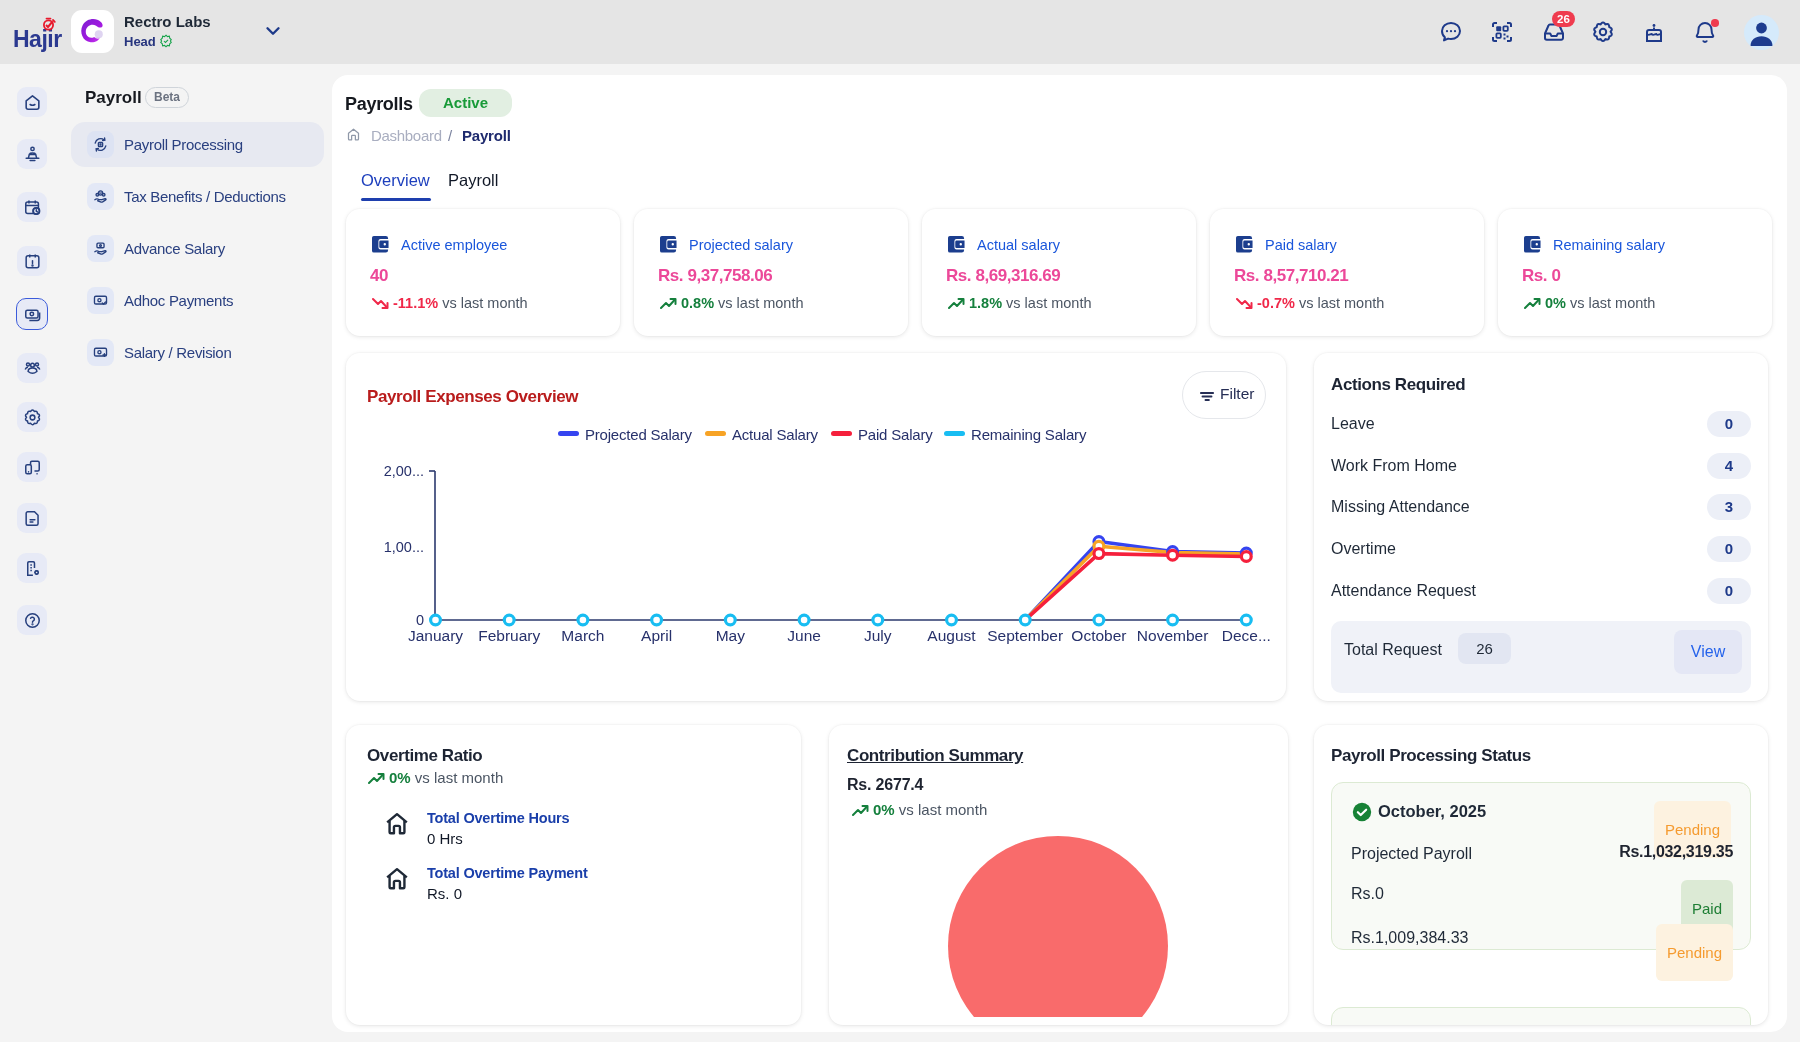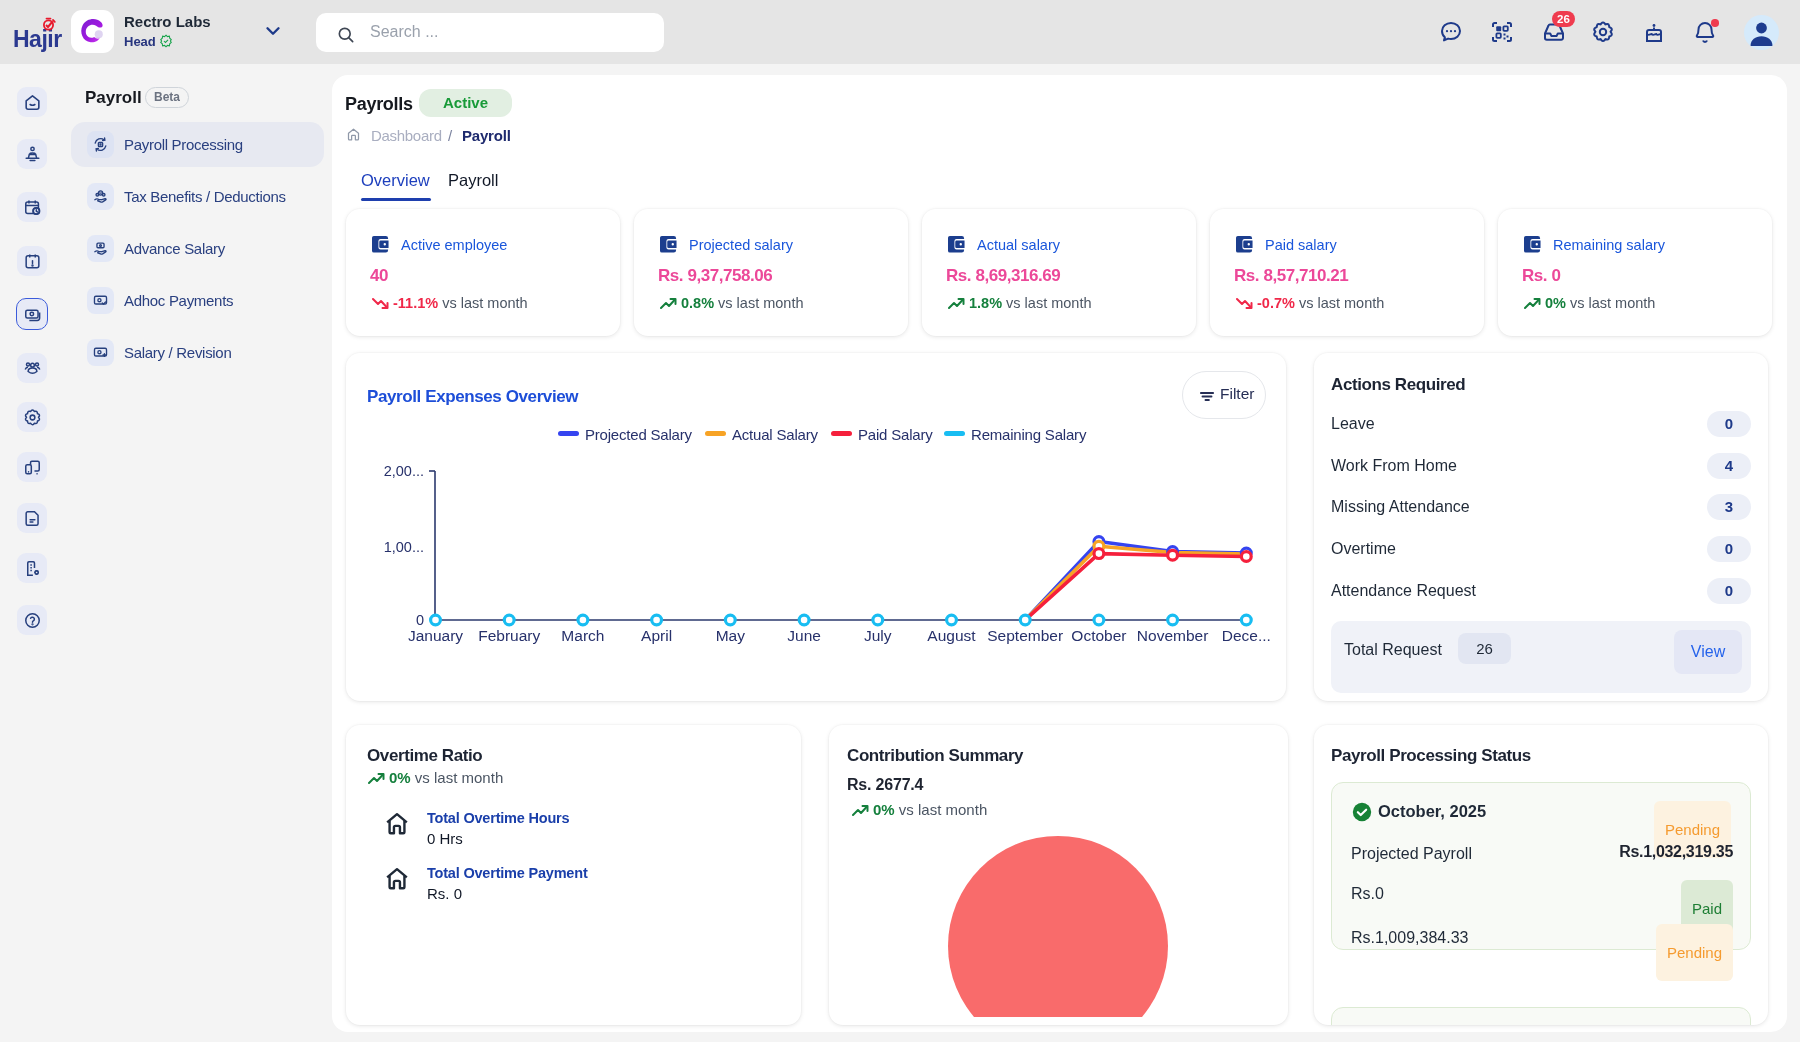--- a/index.html
+++ b/index.html
@@ -54,21 +54,21 @@
 .stat .slabel { position:absolute; left:55px; top:28px; font-size:14.5px; color:#1a56db; font-weight:500; }
 .stat .sval { position:absolute; left:24px; top:57px; font-size:17px; font-weight:700; color:#ec4899; letter-spacing:-0.45px; }
 .stat .strend { position:absolute; left:26px; top:86px; font-size:14.5px; color:#4b5563; }
 .strend .pct { font-weight:700; }
 .strend svg { vertical-align:-3px; margin-right:4px; }
 .red { color:#f02849; }
 .green { color:#15803d; }
 
 
 #chartCard { position:absolute; left:346px; top:353px; width:940px; height:348px; background:#fff; border-radius:14px; box-shadow:0 1px 4px rgba(0,0,0,0.10), 0 0 0 1px rgba(0,0,0,0.015); }
-#chartTitle { position:absolute; left:21px; top:34px; font-size:17px; font-weight:700; color:#1d4ed8; letter-spacing:-0.4px; }
+#chartTitle { position:absolute; left:21px; top:34px; font-size:17px; font-weight:700; color:#b91c1c; letter-spacing:-0.4px; }
 #filterBtn { position:absolute; left:836px; top:18px; width:84px; height:48px; border:1px solid #e5e7eb; border-radius:24px; background:#fff; }
 #filterBtn span { position:absolute; left:37px; top:13px; font-size:15.5px; color:#262e55; }
 
 
 
 #actionsCard { position:absolute; left:1314px; top:353px; width:454px; height:348px; background:#fff; border-radius:14px; box-shadow:0 1px 4px rgba(0,0,0,0.10), 0 0 0 1px rgba(0,0,0,0.015); }
 #actionsCard h3 { position:absolute; left:17px; top:22px; font-size:17px; font-weight:700; color:#1d2433; letter-spacing:-0.4px; }
 .arow { position:absolute; left:17px; width:420px; height:26px; }
 .arow .alabel { position:absolute; left:0; top:4px; font-size:16px; color:#1f2937; }
 .arow .abadge { position:absolute; right:0; top:0; width:44px; height:26px; background:#eceff7; border-radius:13px; color:#1e3a8a; font-size:15px; font-weight:700; text-align:center; line-height:26px; }
@@ -80,21 +80,21 @@
 
 #otCard { position:absolute; left:346px; top:725px; width:455px; height:300px; background:#fff; border-radius:14px; box-shadow:0 1px 4px rgba(0,0,0,0.10), 0 0 0 1px rgba(0,0,0,0.015); }
 #otCard h3 { position:absolute; left:21px; top:21px; font-size:17px; font-weight:700; color:#1d2433; letter-spacing:-0.4px; }
 #otTrend { position:absolute; left:22px; top:44px; font-size:15px; color:#4b5563; }
 .otRow { position:absolute; left:40px; }
 .otRow svg { position:absolute; left:-1px; top:2px; }
 .otRow .t1 { position:absolute; left:41px; top:0; font-size:14.5px; font-weight:700; color:#1a3faa; white-space:nowrap; letter-spacing:-0.2px; }
 .otRow .t2 { position:absolute; left:41px; top:20px; font-size:15px; color:#111827; white-space:nowrap; }
 
 #csCard { position:absolute; left:829px; top:725px; width:459px; height:300px; background:#fff; border-radius:14px; box-shadow:0 1px 4px rgba(0,0,0,0.10), 0 0 0 1px rgba(0,0,0,0.015); overflow:hidden; }
-#csCard h3 { position:absolute; left:18px; top:21px; font-size:17px; font-weight:700; color:#1d2433; letter-spacing:-0.4px; }
+#csCard h3 { position:absolute; left:18px; top:21px; font-size:17px; font-weight:700; color:#1d2433; letter-spacing:-0.4px;text-decoration:underline; }
 #csVal { position:absolute; left:18px; top:51px; font-size:16px; font-weight:700; color:#1f2430; letter-spacing:-0.2px; }
 #csTrend { position:absolute; left:23px; top:76px; font-size:15px; color:#4b5563; }
 #pie { position:absolute; left:119px; top:111px; width:220px; height:181px; overflow:hidden; }
 #pie .circ { position:absolute; left:0; top:0; width:220px; height:220px; border-radius:50%; background:#f96b6b; }
 
 #stCard { position:absolute; left:1314px; top:725px; width:454px; height:300px; background:#fff; border-radius:14px; box-shadow:0 1px 4px rgba(0,0,0,0.10), 0 0 0 1px rgba(0,0,0,0.015); overflow:hidden; }
 #stCard h3 { position:absolute; left:17px; top:21px; font-size:17px; font-weight:700; color:#1d2433; letter-spacing:-0.4px; }
 .gbox { position:absolute; left:17px; width:420px; background:#f8faf6; border:1px solid #dcead3; border-radius:12px; }
 #gbox1 { top:57px; height:168px; }
 #gbox2 { top:282px; height:60px; }
@@ -139,27 +139,20 @@
     </svg>
   </div>
   <div id="companyName">Rectro Labs</div>
   <div id="companyRole">Head <svg width="14" height="14" viewBox="0 0 24 24" style="vertical-align:-2px">
         <path d="M12 2l2.4 2.4 3.4-.6.6 3.4L21 9.6 19.6 12 21 14.4l-2.6 2.4-.6 3.4-3.4-.6L12 22l-2.4-2.4-3.4.6-.6-3.4L3 14.4 4.4 12 3 9.6l2.6-2.4.6-3.4 3.4.6z" fill="none" stroke="#16a34a" stroke-width="1.8"></path>
         <path d="M8.5 12l2.5 2.5 4.5-4.5" fill="none" stroke="#16a34a" stroke-width="1.8"></path>
       </svg></div>
   <svg id="chev" width="22" height="22" viewBox="0 0 24 24">
       <path d="M6 9l6 6 6-6" fill="none" stroke="#1e3a8a" stroke-width="2.6" stroke-linecap="round" stroke-linejoin="round"></path>
     </svg>
-  <div id="searchBox">
-    <svg style="position:absolute;left:20px;top:12px" width="20" height="20" viewBox="0 0 24 24">
-        <circle cx="10.5" cy="10.5" r="6.5" fill="none" stroke="#3f4754" stroke-width="2"></circle>
-        <path d="M15.5 15.5 L20 20" stroke="#3f4754" stroke-width="2" stroke-linecap="round"></path>
-      </svg>
-    <span class="ph">Search ...</span>
-  </div>
   <svg class="hicon" style="left:1439px" viewBox="0 0 24 24">
       <path d="M12 3c5 0 9 3.6 9 8s-4 8-9 8c-1 0-2-.14-2.9-.4L5 20.4l.9-3.1C4.1 15.9 3 13.6 3 11c0-4.4 4-8 9-8z" fill="none" stroke="#1e3a8a" stroke-width="2" stroke-linejoin="round"></path>
       <circle cx="8" cy="11.2" r="1.1" fill="#1e3a8a"></circle>
       <circle cx="12" cy="11.2" r="1.1" fill="#1e3a8a"></circle>
       <circle cx="16" cy="11.2" r="1.1" fill="#1e3a8a"></circle>
     </svg>
   <svg class="hicon" style="left:1490px" viewBox="0 0 24 24">
       <g fill="none" stroke="#1e3a8a" stroke-width="2">
         <path d="M3 7V4.5A1.5 1.5 0 0 1 4.5 3H7"></path>
         <path d="M17 3h2.5A1.5 1.5 0 0 1 21 4.5V7"></path>

